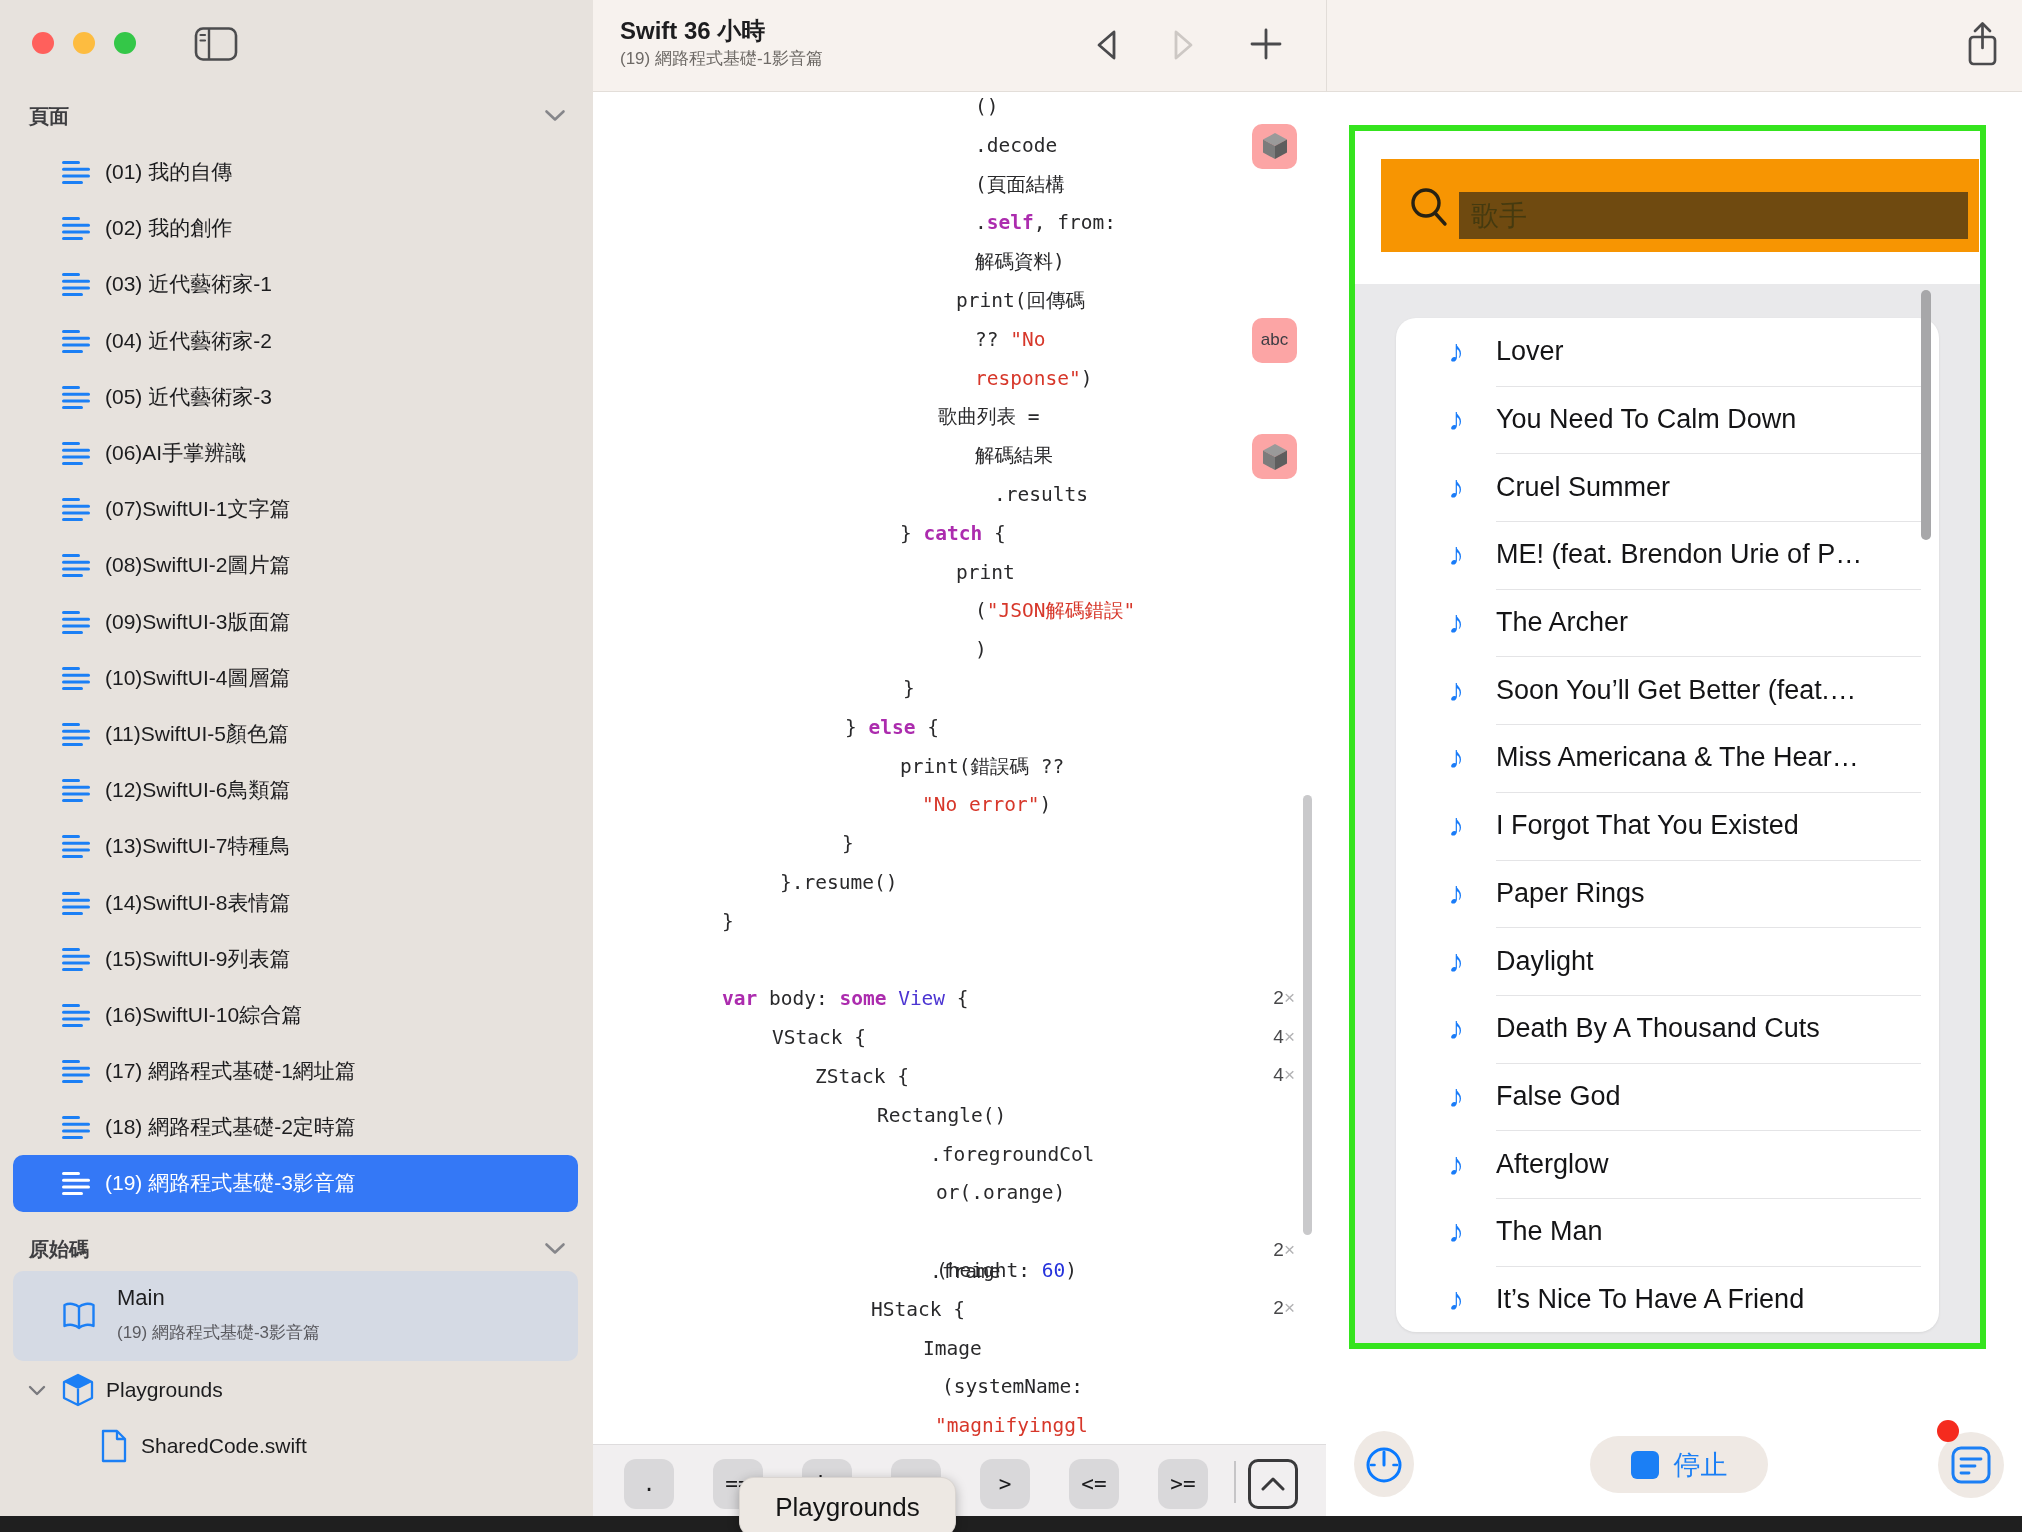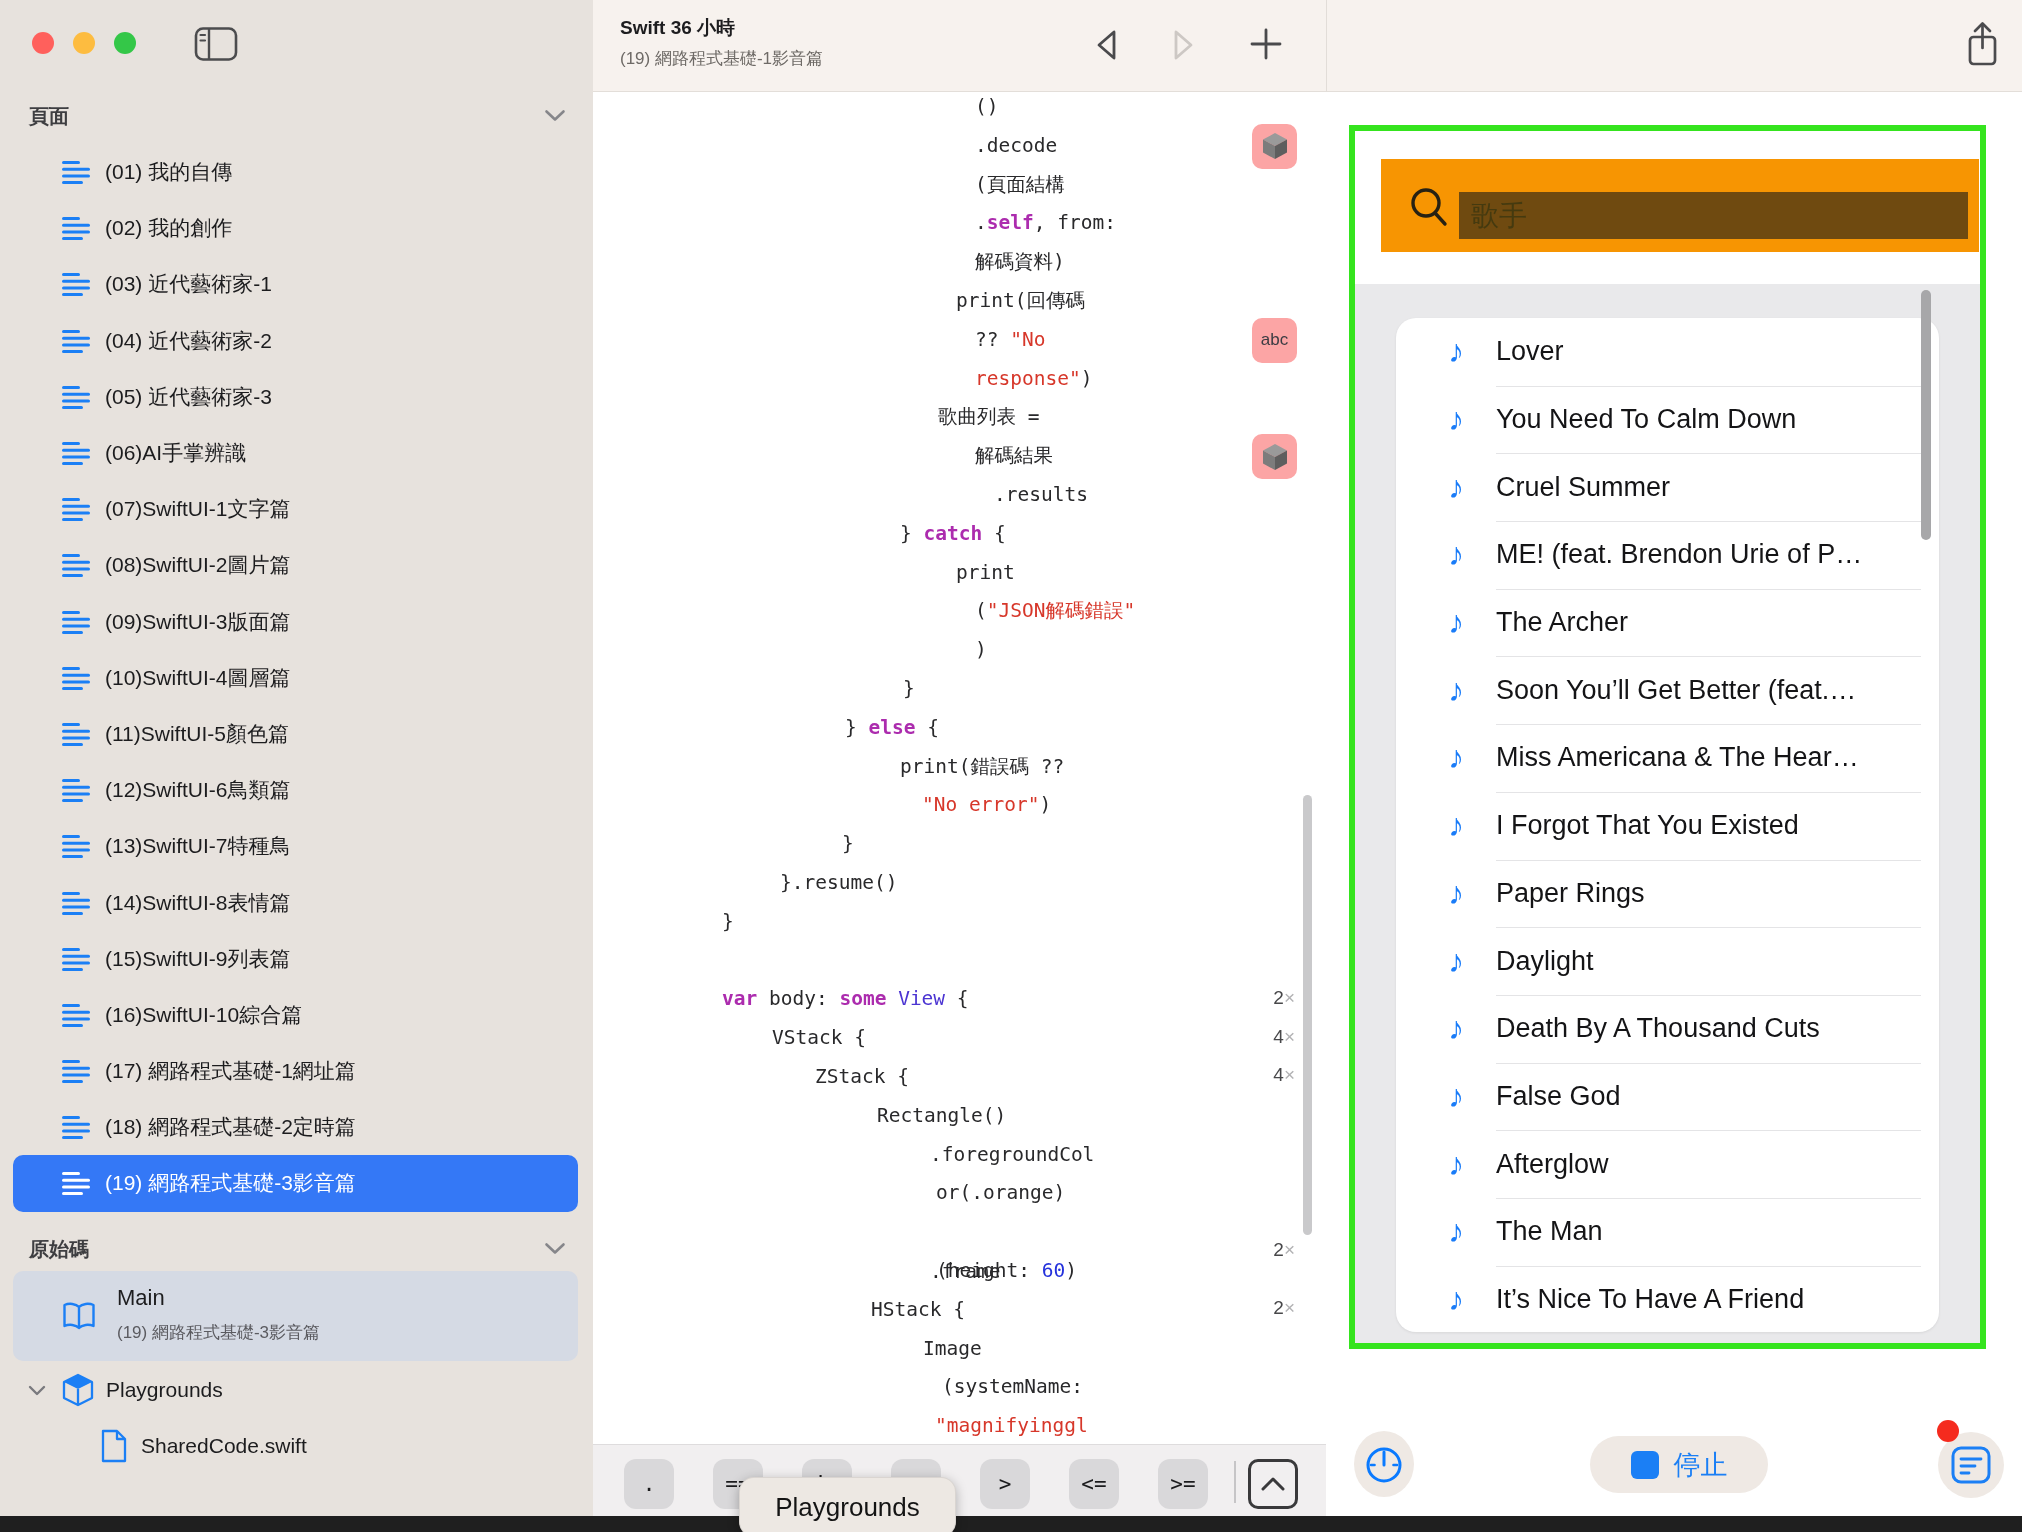--- a/index.html
+++ b/index.html
@@ -26,21 +26,21 @@
   .module-row{position:absolute;left:0;top:1362px;width:593px;height:56px;display:flex;align-items:center;}
   .module-chevron{margin-left:28px;display:flex;}
   .module-cube{margin-left:16px;display:flex;color:#1B7FF5;}
   .module-label{margin-left:12px;font-size:21px;color:#1C1C1E;}
   .file-row{position:absolute;left:0;top:1418px;width:593px;height:56px;display:flex;align-items:center;}
   .file-icon{margin-left:100px;display:flex;color:#1B7FF5;}
   .file-label{margin-left:13px;font-size:21px;color:#1C1C1E;}
 
   
   .main-top{position:absolute;left:593px;top:0;width:1429px;height:92px;background:#F7F2EE;border-bottom:1px solid #E3DED9;box-sizing:border-box;}
-  .doc-title{position:absolute;left:27px;top:15px;font-size:19px;font-weight:700;color:#1D1D1F;}
+  .doc-title{position:absolute;left:27px;top:15px;font-size:24px;font-weight:700;color:#1D1D1F;}
   .doc-subtitle{position:absolute;left:27px;top:47px;font-size:17px;color:#6E6A66;}
   .nav-ic{position:absolute;top:26px;}
   .nav-back{left:497px;}
   .nav-fwd{left:573px;}
   .nav-plus{left:655px;top:24px;}
   .share-ic{position:absolute;left:1369px;top:20px;}
 
   
   .code-pane{position:absolute;left:593px;top:92px;width:733px;height:1352px;background:#fff;overflow:hidden;}
   .code-line{position:absolute;height:38.8px;line-height:38.8px;font-family:"DejaVu Sans Mono",monospace;font-size:19.5px;color:#29292B;white-space:pre;}

